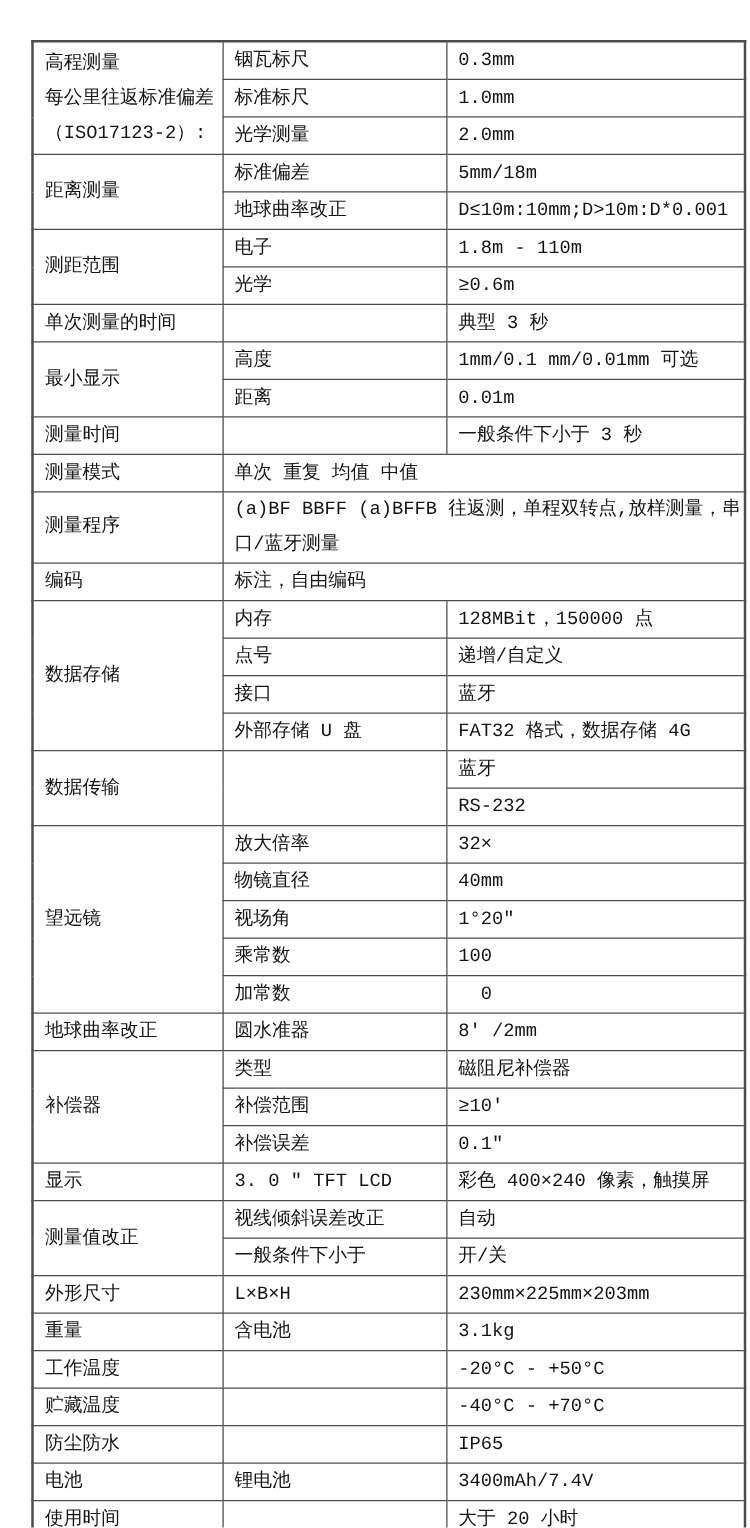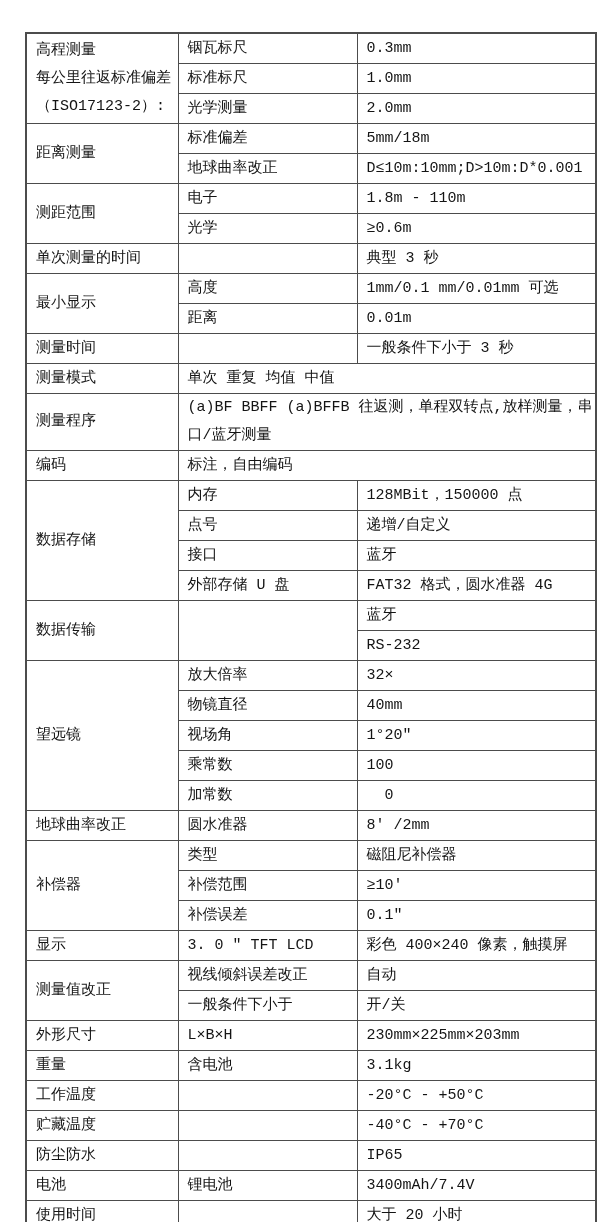--- a/index.html
+++ b/index.html
@@ -118,21 +118,21 @@
         <tr>
           <td>点号</td>
           <td>递增/自定义</td>
         </tr>
         <tr>
           <td>接口</td>
           <td>蓝牙</td>
         </tr>
         <tr>
           <td>外部存储 U 盘</td>
-          <td>FAT32 格式，圆水准器 4G</td>
+          <td>FAT32 格式，数据存储 4G</td>
         </tr>
         <tr>
           <td rowspan="2">数据传输</td>
           <td rowspan="2"></td>
           <td>蓝牙</td>
         </tr>
         <tr>
           <td>RS-232</td>
         </tr>
         <tr>

